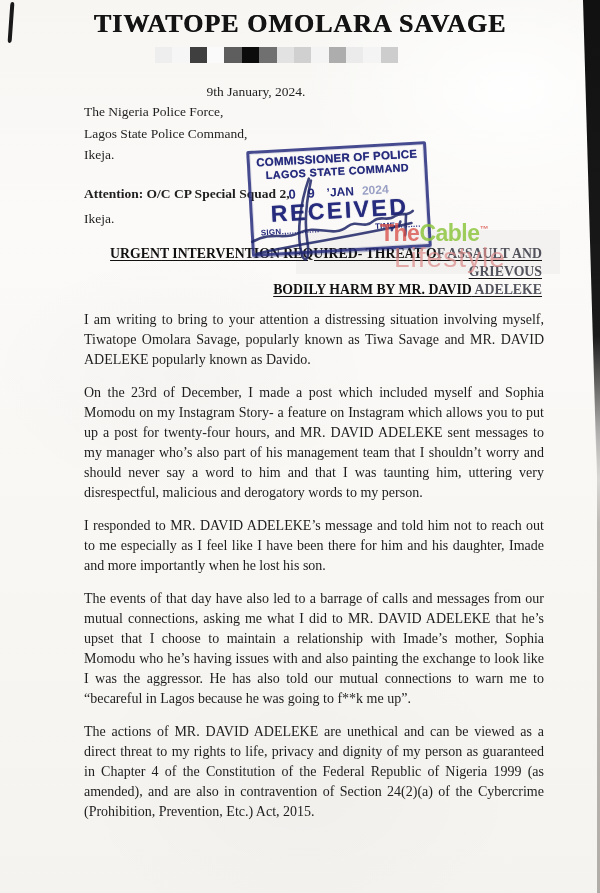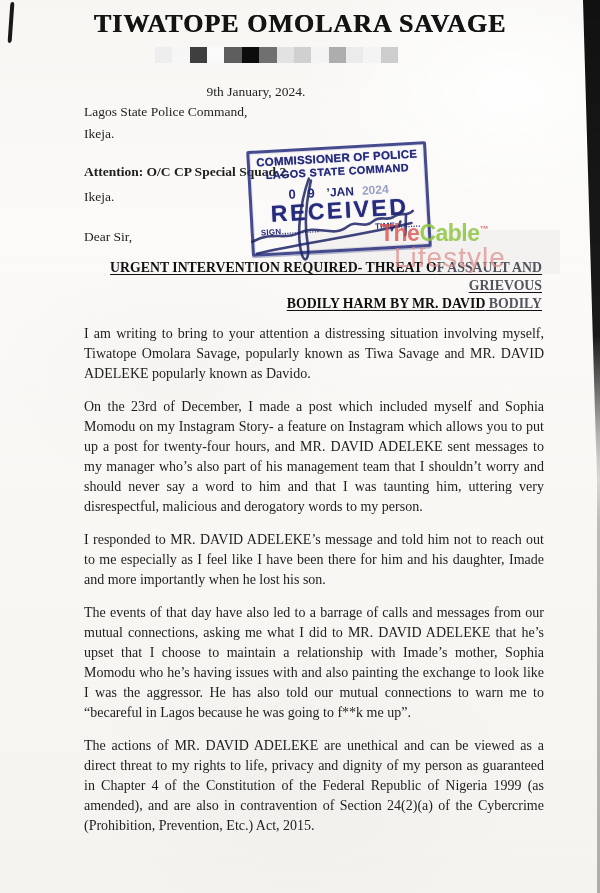--- a/index.html
+++ b/index.html
@@ -105,34 +105,34 @@
       <div class="redaction-block" style="background: rgb(244, 244, 244);"></div>
       <div class="redaction-block" style="background: rgb(173, 173, 173);"></div>
       <div class="redaction-block" style="background: rgb(235, 235, 235);"></div>
       <div class="redaction-block" style="background: rgb(244, 244, 244);"></div>
       <div class="redaction-block" style="background: rgb(205, 205, 205);"></div>
     </div>
 
   <div class="date">9th January, 2024.</div>
 
   <div class="recipient">
+    <div>The Nigeria Police Force,</div>
     <div>Lagos State Police Command,</div>
     <div>Ikeja.</div>
   </div>
 
   <div class="attention">
     <div class="bold">Attention: O/C CP Special Squad 2,</div>
     <div>Ikeja.</div>
   </div>
 
-  <div class="salutation">Dear Sir,</div>
 
   <div class="subject">
     <span class="dark">URGENT INTERVENTION REQUIRED- THREAT O</span><span class="light">F ASSAULT AND GRIEVOUS</span><br>
-    <span class="dark">BODILY HARM BY MR. DAVID</span><span class="light"> BODILY</span>
+    <span class="dark">BODILY HARM BY MR. DAVID</span><span class="light"> ADELEKE</span>
   </div>
 
   <div class="body">
       <p><span>I am writing to bring to your attention a distressing situation involving myself, Tiwatope Omolara Savage, popularly known as Tiwa Savage and MR. DAVID ADELEKE popularly known as Davido.</span></p>
       <p><span>On the 23rd of December, I made a post which included myself and Sophia Momodu on my Instagram Story- a feature on Instagram which allows you to put up a post for twenty-four hours, and MR. DAVID ADELEKE sent messages to my manager who’s also part of his management team that I shouldn’t worry and should never say a word to him and that I was taunting him, uttering very disrespectful, malicious and derogatory words to my person.</span></p>
       <p><span>I responded to MR. DAVID ADELEKE’s message and told him not to reach out to me especially as I feel like I have been there for him and his daughter, Imade and more importantly when he lost his son.</span></p>
       <p><span>The events of that day have also led to a barrage of calls and messages from our mutual connections, asking me what I did to MR. DAVID ADELEKE that he’s upset that I choose to maintain a relationship with Imade’s mother, Sophia Momodu who he’s having issues with and also painting the exchange to look like I was the aggressor. He has also told our mutual connections to warn me to “becareful in Lagos because he was going to f**k me up”.</span></p>
       <p><span>The actions of MR. DAVID ADELEKE are unethical and can be viewed as a direct threat to my rights to life, privacy and dignity of my person as guaranteed in </span><span class="b">Chapter 4 of the Constitution of the Federal Republic of Nigeria 1999 (as amended),</span><span> and are also in contravention of </span><span class="b">Section 24(2)(a) of the Cybercrime (Prohibition, Prevention, Etc.) Act, 2015.</span></p>
     </div>
 

